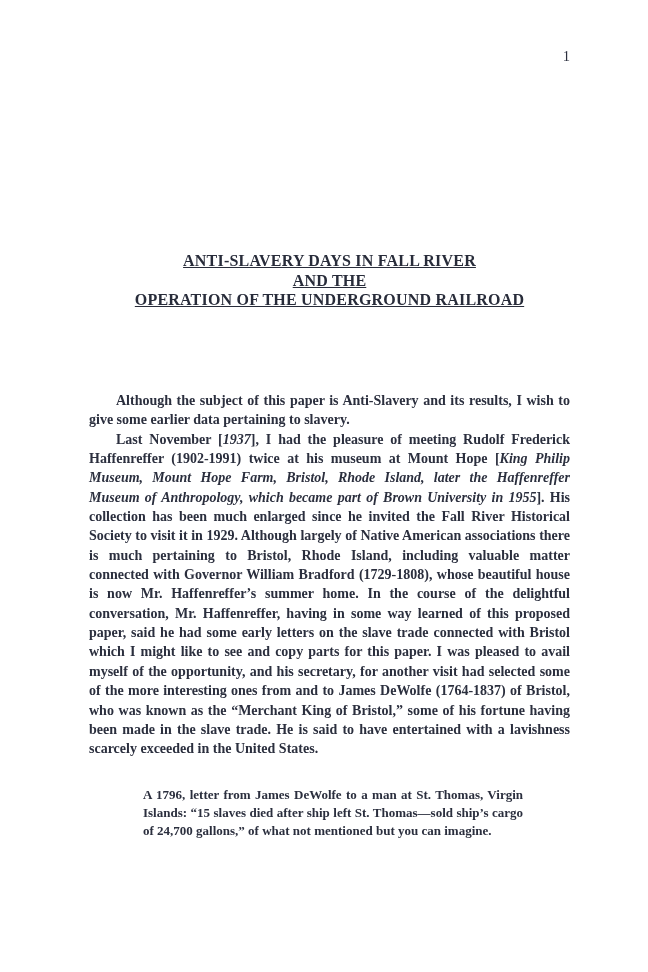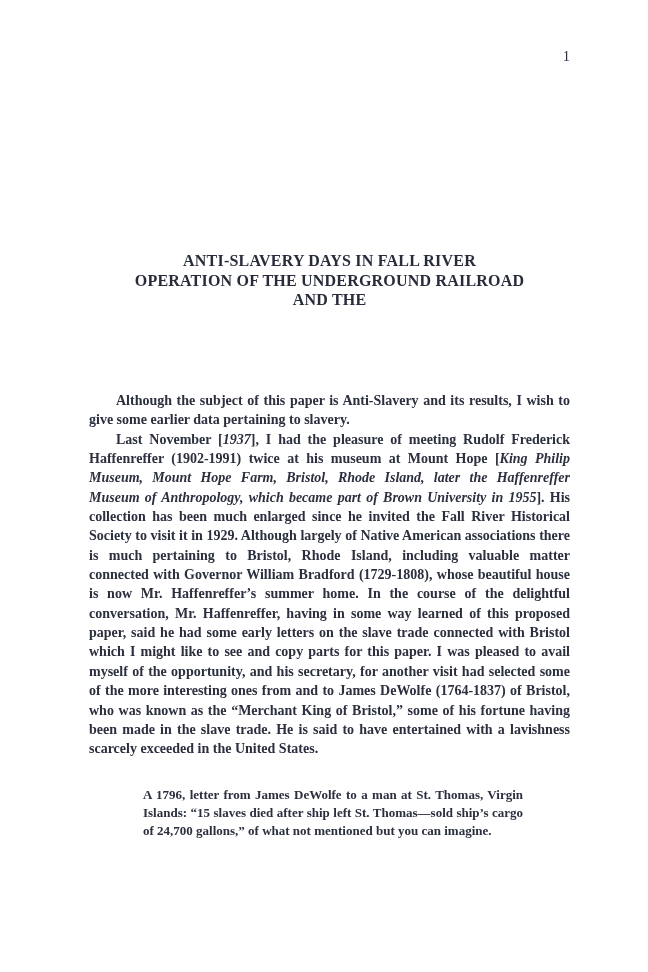--- a/index.html
+++ b/index.html
@@ -31,20 +31,21 @@
     top: 251px;
     left: 89px;
     width: 481px;
     margin: 0;
     text-align: center;
     font-size: 16px;
     font-weight: bold;
     line-height: 19.7px;
     letter-spacing: 0.2px;
     color: #282c3a;
+    text-decoration: underline;
   }
   .title-line { display: block; }
   .body {
     position: absolute;
     top: 391px;
     left: 89px;
     width: 481px;
     font-size: 14px;
     line-height: 19.35px;
     text-align: justify;
@@ -68,22 +69,22 @@
 </style>
 </head>
 <body>
 
 <div class="page">
 
   <div class="pageno">1</div>
 
   <h1 class="title">
     <span class="title-line">ANTI-SLAVERY DAYS IN FALL RIVER</span>
+    <span class="title-line">AND THE</span>
     <span class="title-line">OPERATION OF THE UNDERGROUND RAILROAD</span>
-    <span class="title-line">AND THE</span>
   </h1>
 
   <div class="body">
     <p class="para">Although the subject of this paper is Anti-Slavery and its results, I wish to give some earlier data pertaining to slavery.</p>
     <p class="para"><span>Last November [</span><span class="italic">1937</span><span>], I had the pleasure of meeting Rudolf Frederick Haffenreffer (1902-1991) twice at his museum at Mount Hope [</span><span class="italic">King Philip Museum, Mount Hope Farm, Bristol, Rhode Island, later the Haffenreffer Museum of Anthropology, which became part of Brown University in 1955</span><span>]. His collection has been much enlarged since he invited the Fall River Historical Society to visit it in 1929. Although largely of Native American associations there is much pertaining to Bristol, Rhode Island, including valuable matter connected with Governor William Bradford (1729-1808), whose beautiful house is now Mr. Haffenreffer’s summer home. In the course of the delightful conversation, Mr. Haffenreffer, having in some way learned of this proposed paper, said he had some early letters on the slave trade connected with Bristol which I might like to see and copy parts for this paper. I was pleased to avail myself of the opportunity, and his secretary, for another visit had selected some of the more interesting ones from and to James DeWolfe (1764-1837) of Bristol, who was known as the “Merchant King of Bristol,” some of his fortune having been made in the slave trade. He is said to have entertained with a lavishness scarcely exceeded in the United States.</span></p>
     <blockquote class="quote">A 1796, letter from James DeWolfe to a man at St. Thomas, Virgin Islands: “15 slaves died after ship left St. Thomas—sold ship’s cargo of 24,700 gallons,” of what not mentioned but you can imagine.</blockquote>
   </div>
 
 </div>
 

